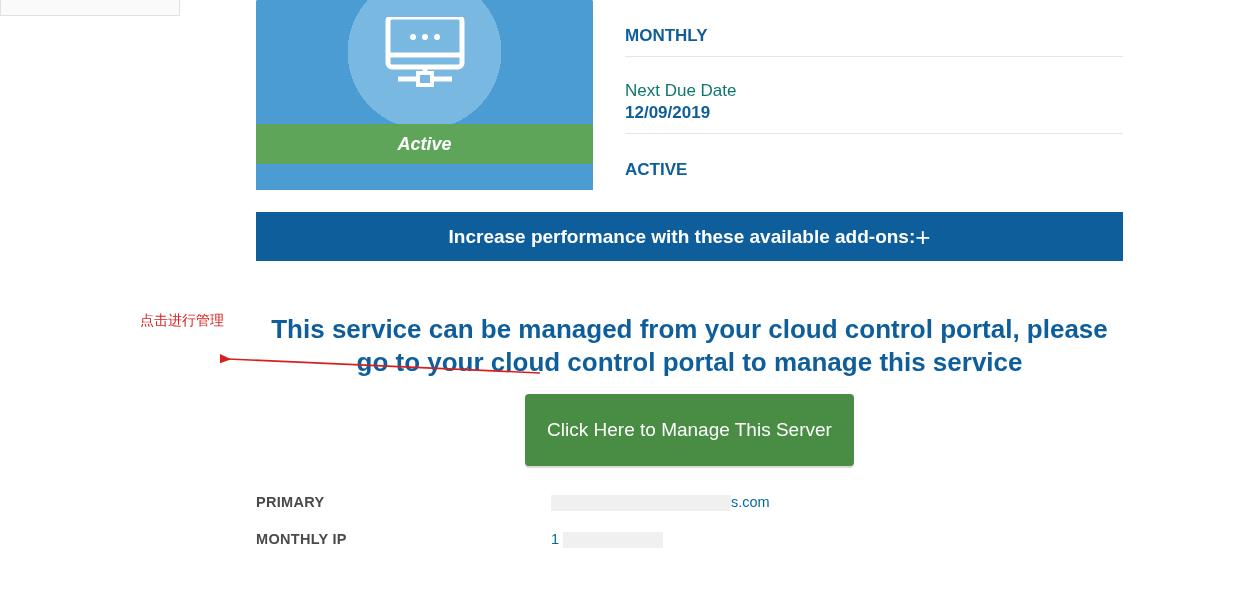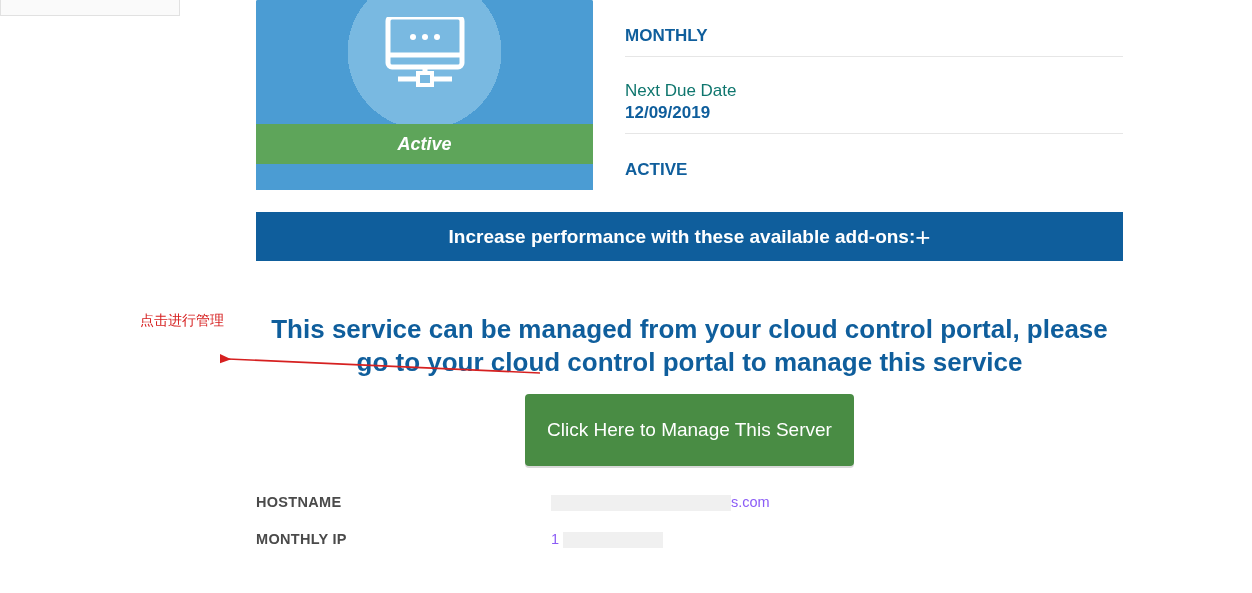--- a/index.html
+++ b/index.html
@@ -146,21 +146,21 @@
       padding: 10px 0;
     }
     .detail-label {
       width: 295px;
       color: #4a4a4a;
       font-weight: 700;
       font-size: 14.5px;
       letter-spacing: 0.3px;
     }
     .detail-value {
-      color: #8b5cf6;
+      color: #0369a1;
       font-size: 14.5px;
     }
     .redacted {
       display: inline-block;
       background: #f0f0f0;
       height: 16px;
       vertical-align: middle;
     }
     .redacted.w180 { width: 180px; }
     .redacted.w100 { width: 100px; margin-left: 4px; }
@@ -233,21 +233,21 @@
 
   <div class="notice">This service can be managed from your cloud control portal, please go to your cloud control portal to manage this service</div>
 
   <div class="manage-btn-wrap">
     <button class="manage-btn">Click Here to Manage This Server</button>
   </div>
 
   <div class="details">
 
     <div class="detail-row">
-      <div class="detail-label">HOSTNAME</div>
+      <div class="detail-label">PRIMARY</div>
       <div class="detail-value">
         <span class="redacted w180"></span><span>s.com</span>
       </div>
     </div>
 
     <div class="detail-row">
       <div class="detail-label">MONTHLY IP</div>
       <div class="detail-value">
         <span>1</span><span class="redacted w100"></span>
       </div>

